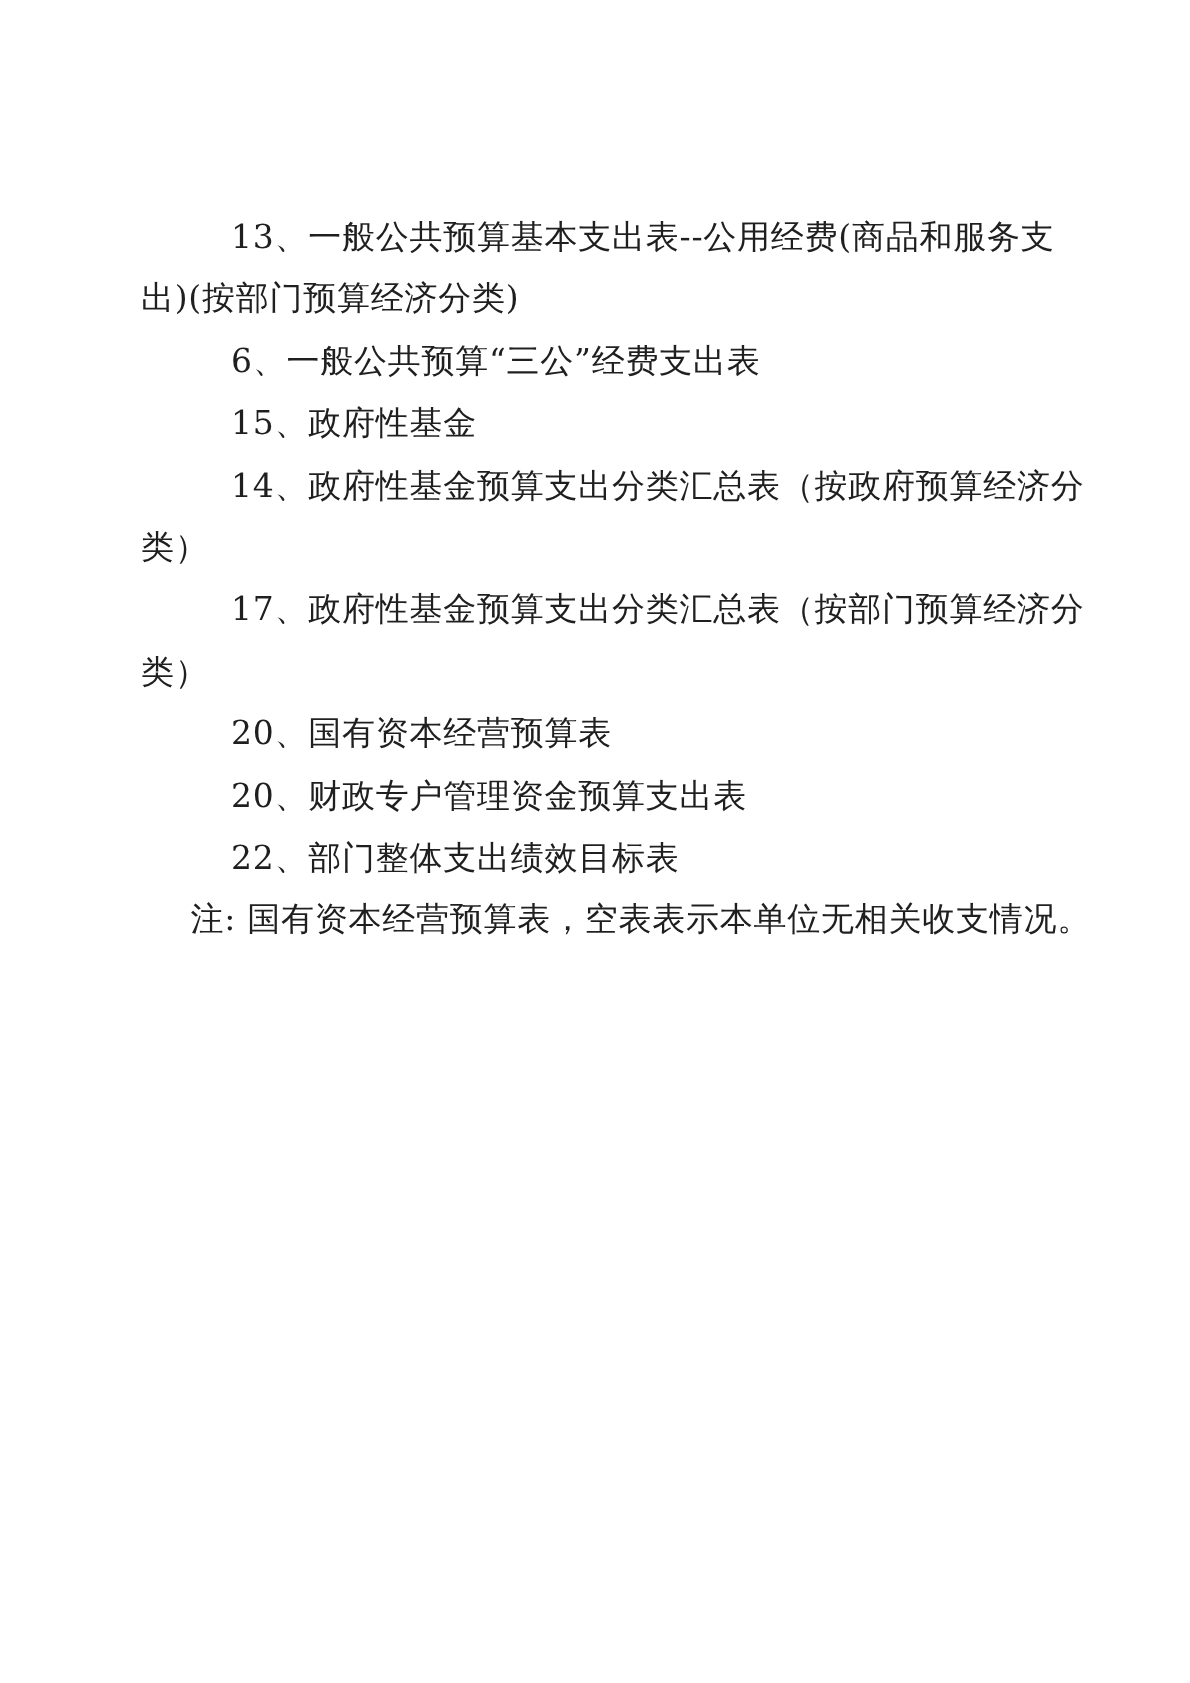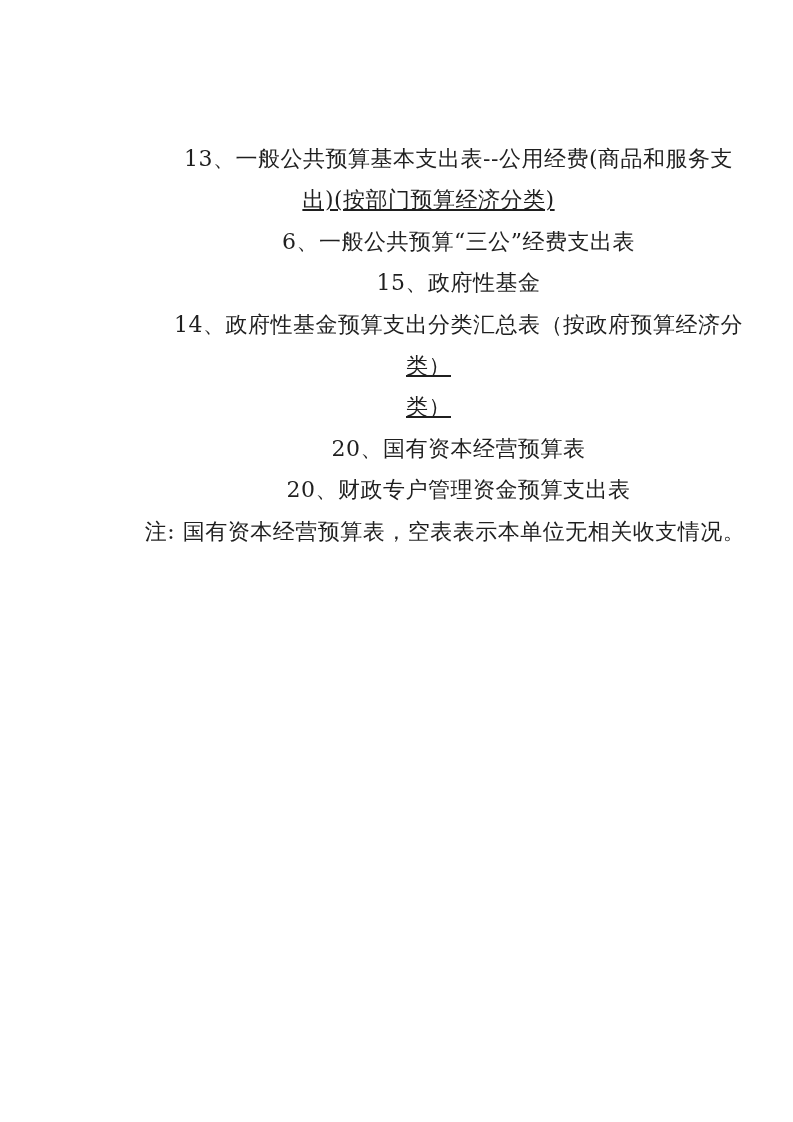--- a/index.html
+++ b/index.html
@@ -13,44 +13,45 @@
     height: 1122px;
     background: #ffffff;
     overflow: hidden;
     font-family: "DejaVu Serif", "Liberation Serif", serif;
     color: #1f1f1f;
     box-sizing: border-box;
   }
   .doc-body {
     position: absolute;
     top: 138px;
-    left: 82px;
+    left: 92px;
     right: 20px;
-    text-align: center;
   }
   .line {
     font-size: 22px;
     line-height: 41.4px;
     height: 41.4px;
     white-space: nowrap;
     letter-spacing: 0.5px;
   }
   .indent-first { padding-left: 62px; }  
-  .indent-none  { padding-left: 2px; text-decoration: underline;  }  
+  .indent-none  { padding-left: 2px;  }  
   .indent-note  { padding-left: 35px; }  
 </style>
 </head>
 <body>
 
 <div class="page">
   <div class="doc-body">
     <div class="line indent-first">13、一般公共预算基本支出表--公用经费(商品和服务支</div>
     <div class="line indent-none">出)(按部门预算经济分类)</div>
     <div class="line indent-first">6、一般公共预算“三公”经费支出表</div>
     <div class="line indent-first">15、政府性基金</div>
     <div class="line indent-first">14、政府性基金预算支出分类汇总表（按政府预算经济分</div>
     <div class="line indent-none">类）</div>
+    <div class="line indent-first">17、政府性基金预算支出分类汇总表（按部门预算经济分</div>
     <div class="line indent-none">类）</div>
     <div class="line indent-first">20、国有资本经营预算表</div>
     <div class="line indent-first">20、财政专户管理资金预算支出表</div>
+    <div class="line indent-first">22、部门整体支出绩效目标表</div>
     <div class="line indent-note">注: 国有资本经营预算表，空表表示本单位无相关收支情况。</div>
   </div>
 </div>
 
 </body></html>

